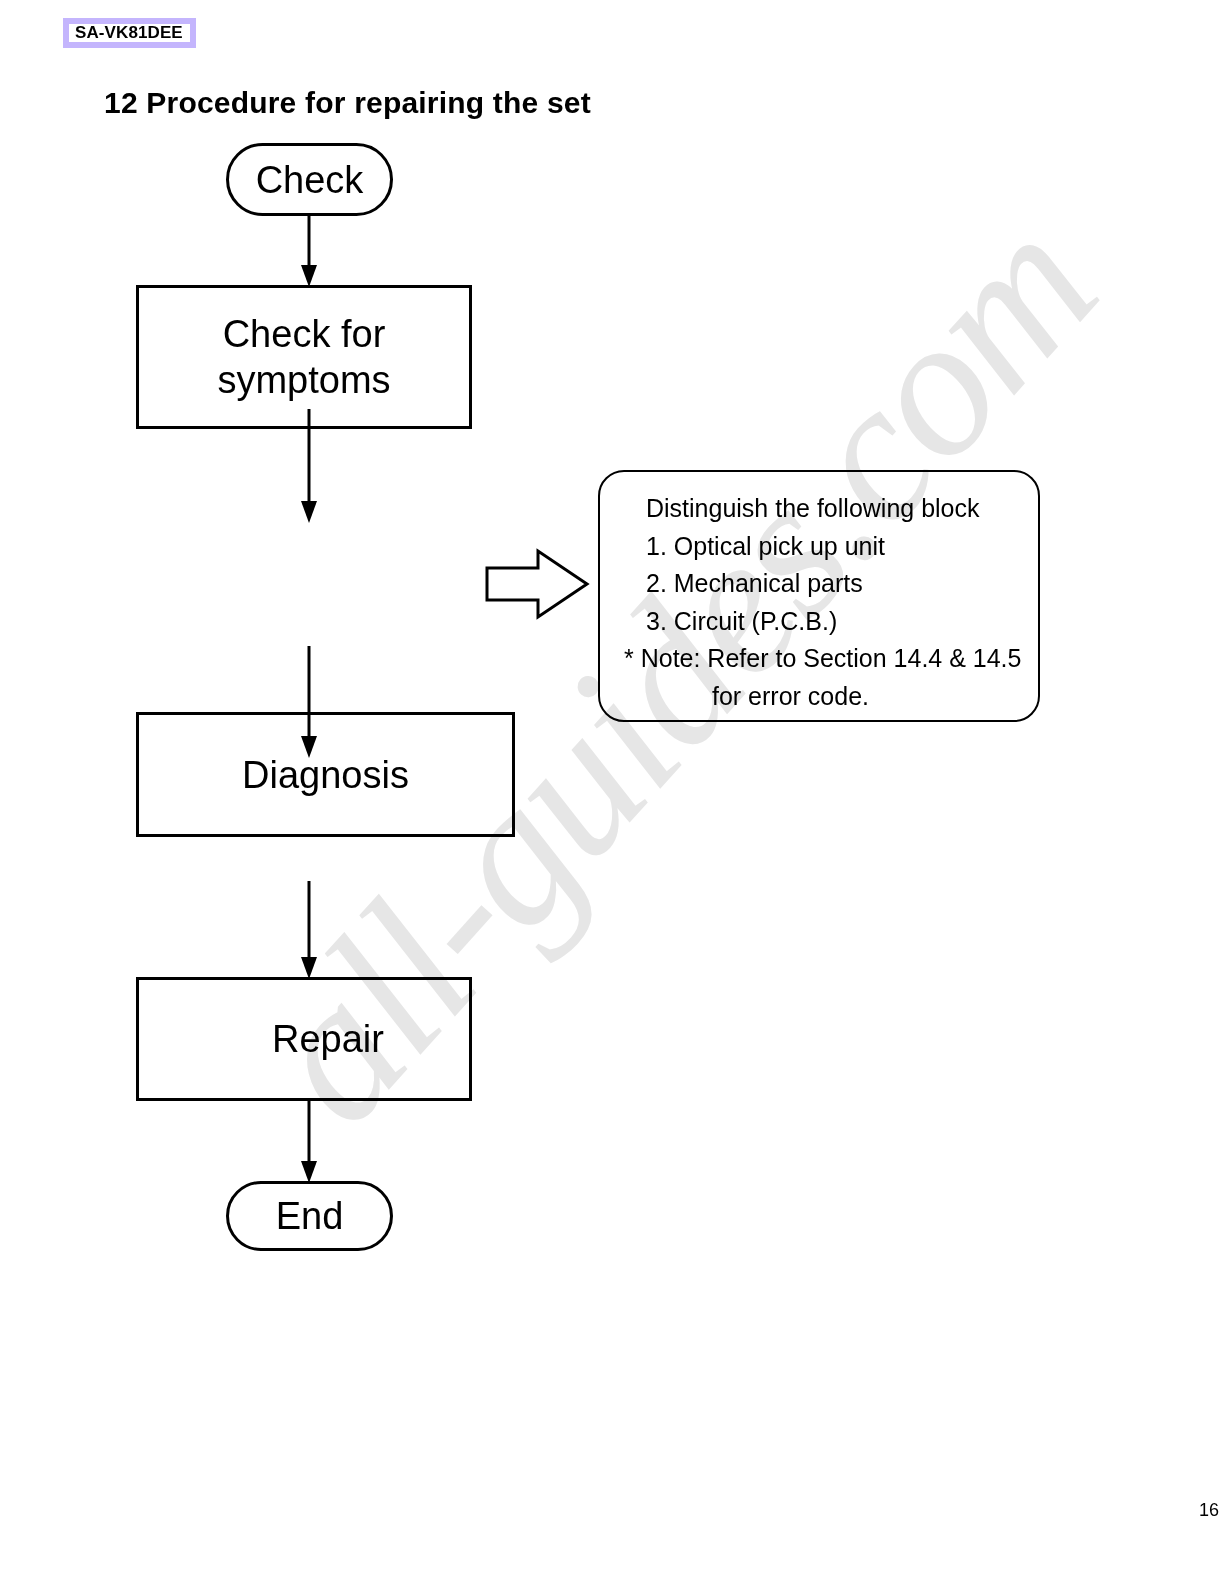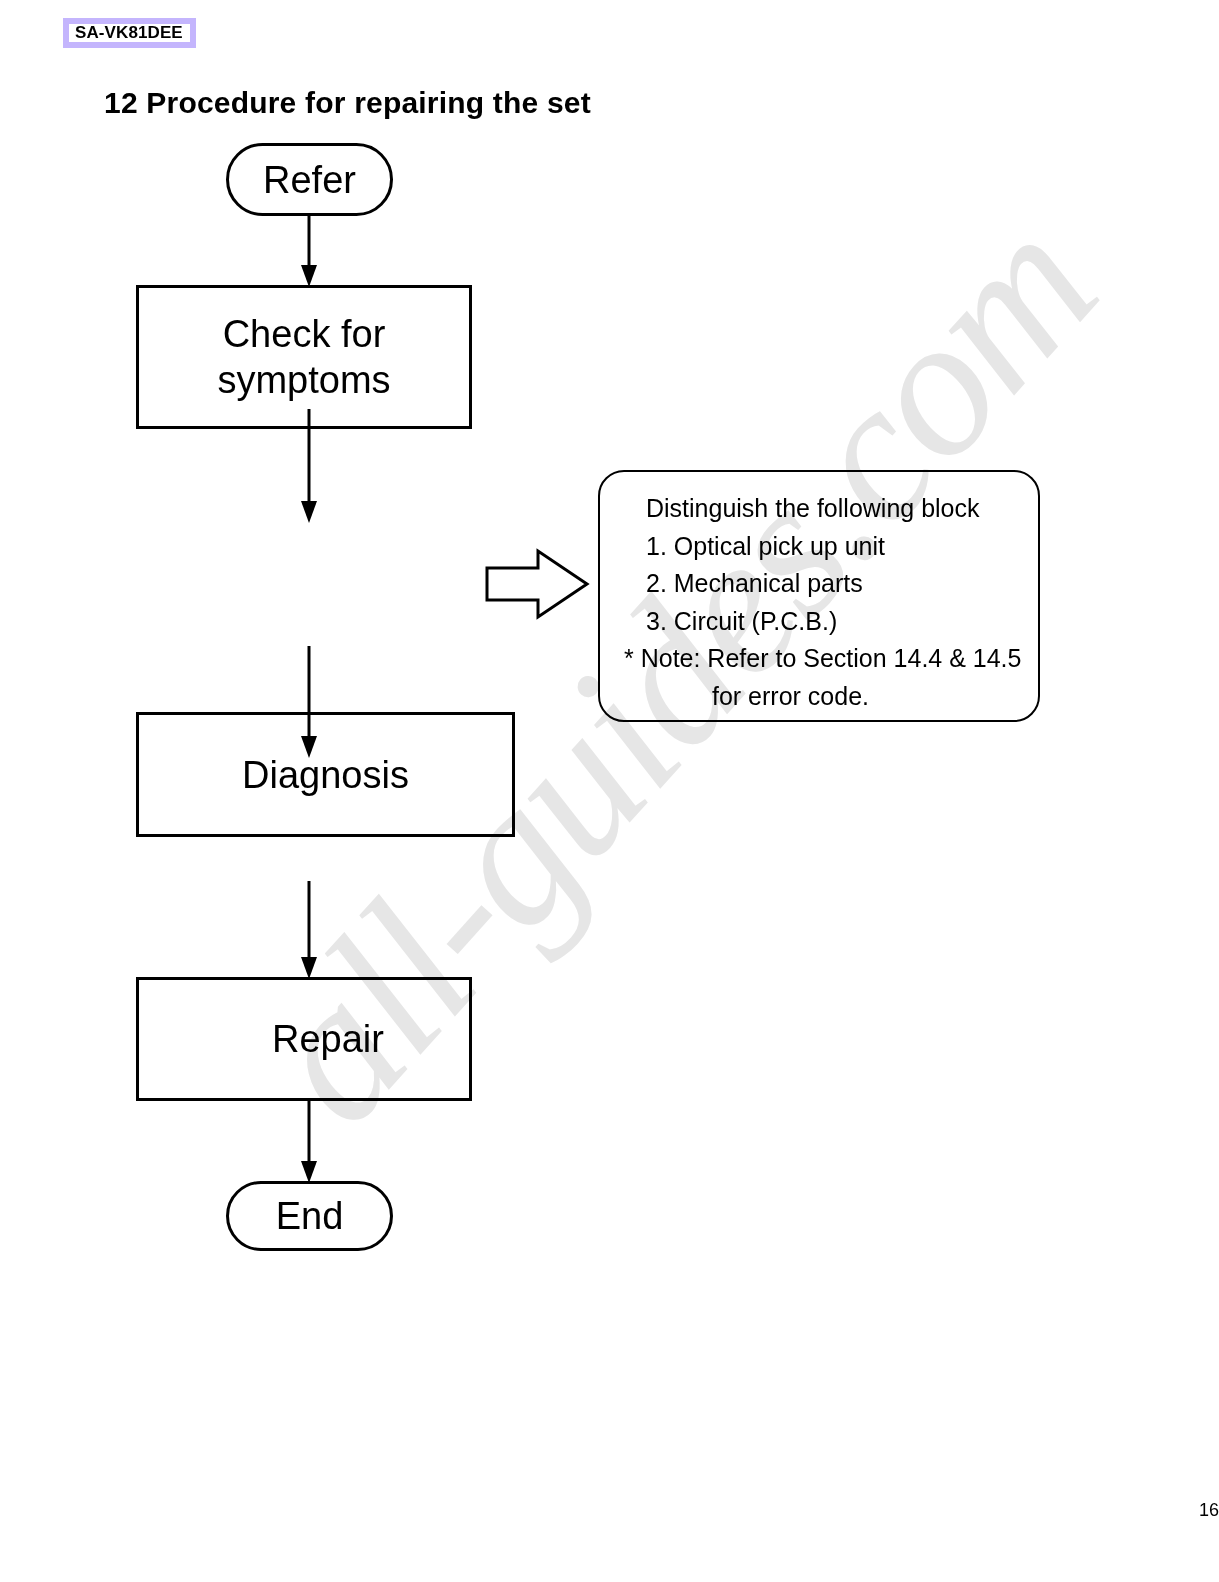--- a/index.html
+++ b/index.html
@@ -181,21 +181,21 @@
       <line x1="309" y1="1101" x2="309" y2="1173" stroke="#000" stroke-width="3"></line>
       <polygon points="309,1183 301,1161 317,1161" fill="#000"></polygon>
     </g>
 
     <g>
       <polygon points="487,568 538,568 538,551 587,584 538,617 538,600 487,600" fill="#ffffff" stroke="#000000" stroke-width="3" stroke-linejoin="miter"></polygon>
     </g>
   </svg>
 
   <div class="node terminator" id="node-start">
-    <span class="node-label">Refer</span>
+    <span class="node-label">Check</span>
   </div>
 
   <div class="node process" id="node-check">
     <span class="node-label">Check for
 symptoms</span>
   </div>
 
 
   <div class="node process" id="node-diagnosis">
     <span class="node-label">Diagnosis</span>

